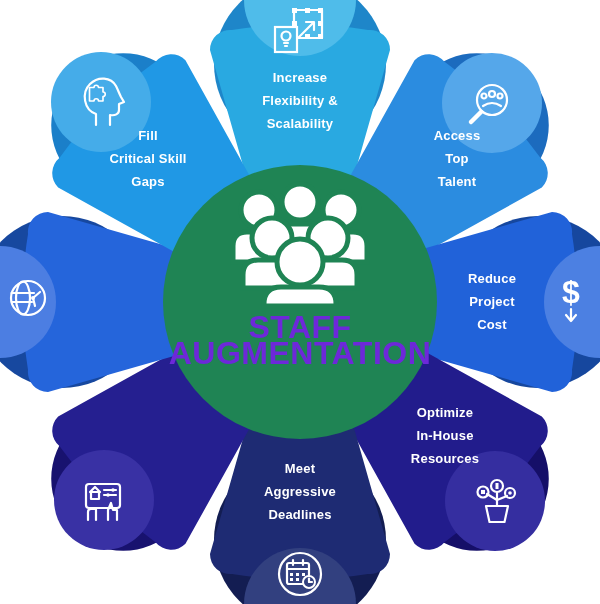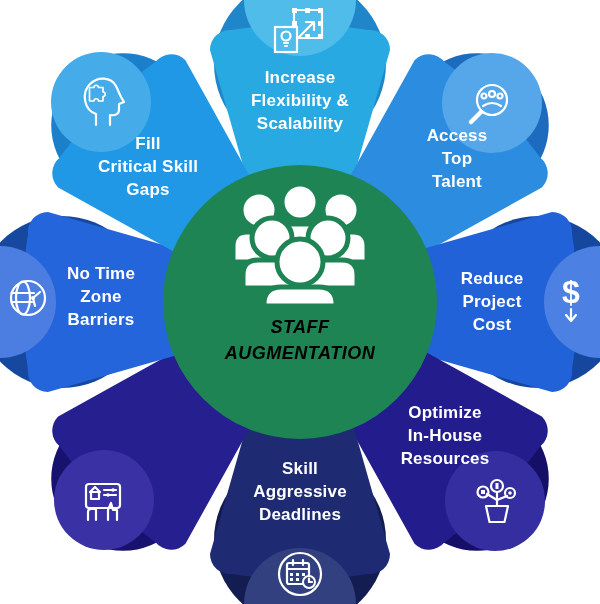--- a/index.html
+++ b/index.html
@@ -1,27 +1,27 @@
 <!DOCTYPE html>
 <html><head>
 <meta charset="utf-8">
 <style>
   html,body{margin:0;padding:0;background:#ffffff;}
   #stage{position:relative;width:600px;height:604px;overflow:hidden;background:#ffffff;
          font-family:"Liberation Sans",sans-serif;}
   #stage svg{position:absolute;left:0;top:0;}
   .seg-label{
     position:absolute;width:190px;transform:translate(-50%,-50%);
-    text-align:center;color:#ffffff;font-weight:bold;font-size:17px;line-height:23px;
+    text-align:center;color:#ffffff;font-weight:bold;font-size:13px;line-height:23px;
     white-space:pre-line;letter-spacing:.2px;pointer-events:none;
   }
   .center-label{
     position:absolute;width:280px;transform:translate(-50%,-50%);
-    text-align:center;color:#000000;font-weight:bold;font-size:18px;line-height:26px;
-    white-space:pre-line;letter-spacing:.5px;pointer-events:none;font-style:italic;
+    text-align:center;color:#6d28d9;font-weight:bold;font-size:32px;line-height:26px;
+    white-space:pre-line;letter-spacing:.5px;pointer-events:none;
   }
   .icon-stroke{stroke:#ffffff;stroke-width:2.2;fill:none;stroke-linecap:round;stroke-linejoin:round;}
   .icon-thick{stroke:#ffffff;stroke-width:4.5;fill:none;stroke-linecap:round;}
   .icon-fill{fill:#ffffff;stroke:none;}
   svg text{font-family:"Liberation Sans",sans-serif;}
 </style>
 </head>
 <body>
 
 <div id="stage">
@@ -203,24 +203,21 @@
 Scalability</div>
 <div class="seg-label" style="left:457px;top:158px">Access
 Top
 Talent</div>
 <div class="seg-label" style="left:492px;top:301px">Reduce
 Project
 Cost</div>
 <div class="seg-label" style="left:445px;top:435px">Optimize
 In-House
 Resources</div>
-<div class="seg-label" style="left:300px;top:491px">Skill
+<div class="seg-label" style="left:300px;top:491px">Meet
 Aggressive
 Deadlines</div>
-<div class="seg-label" style="left:101px;top:296px">No Time
-Zone
-Barriers</div>
-<div class="seg-label" style="left:148px;top:166px">Fill
+<div class="seg-label" style="left:148px;top:158px">Fill
 Critical Skill
 Gaps</div>
 <div class="center-label" style="left:300px;top:340px">STAFF
 AUGMENTATION</div>
 </div>
 
 </body></html>

